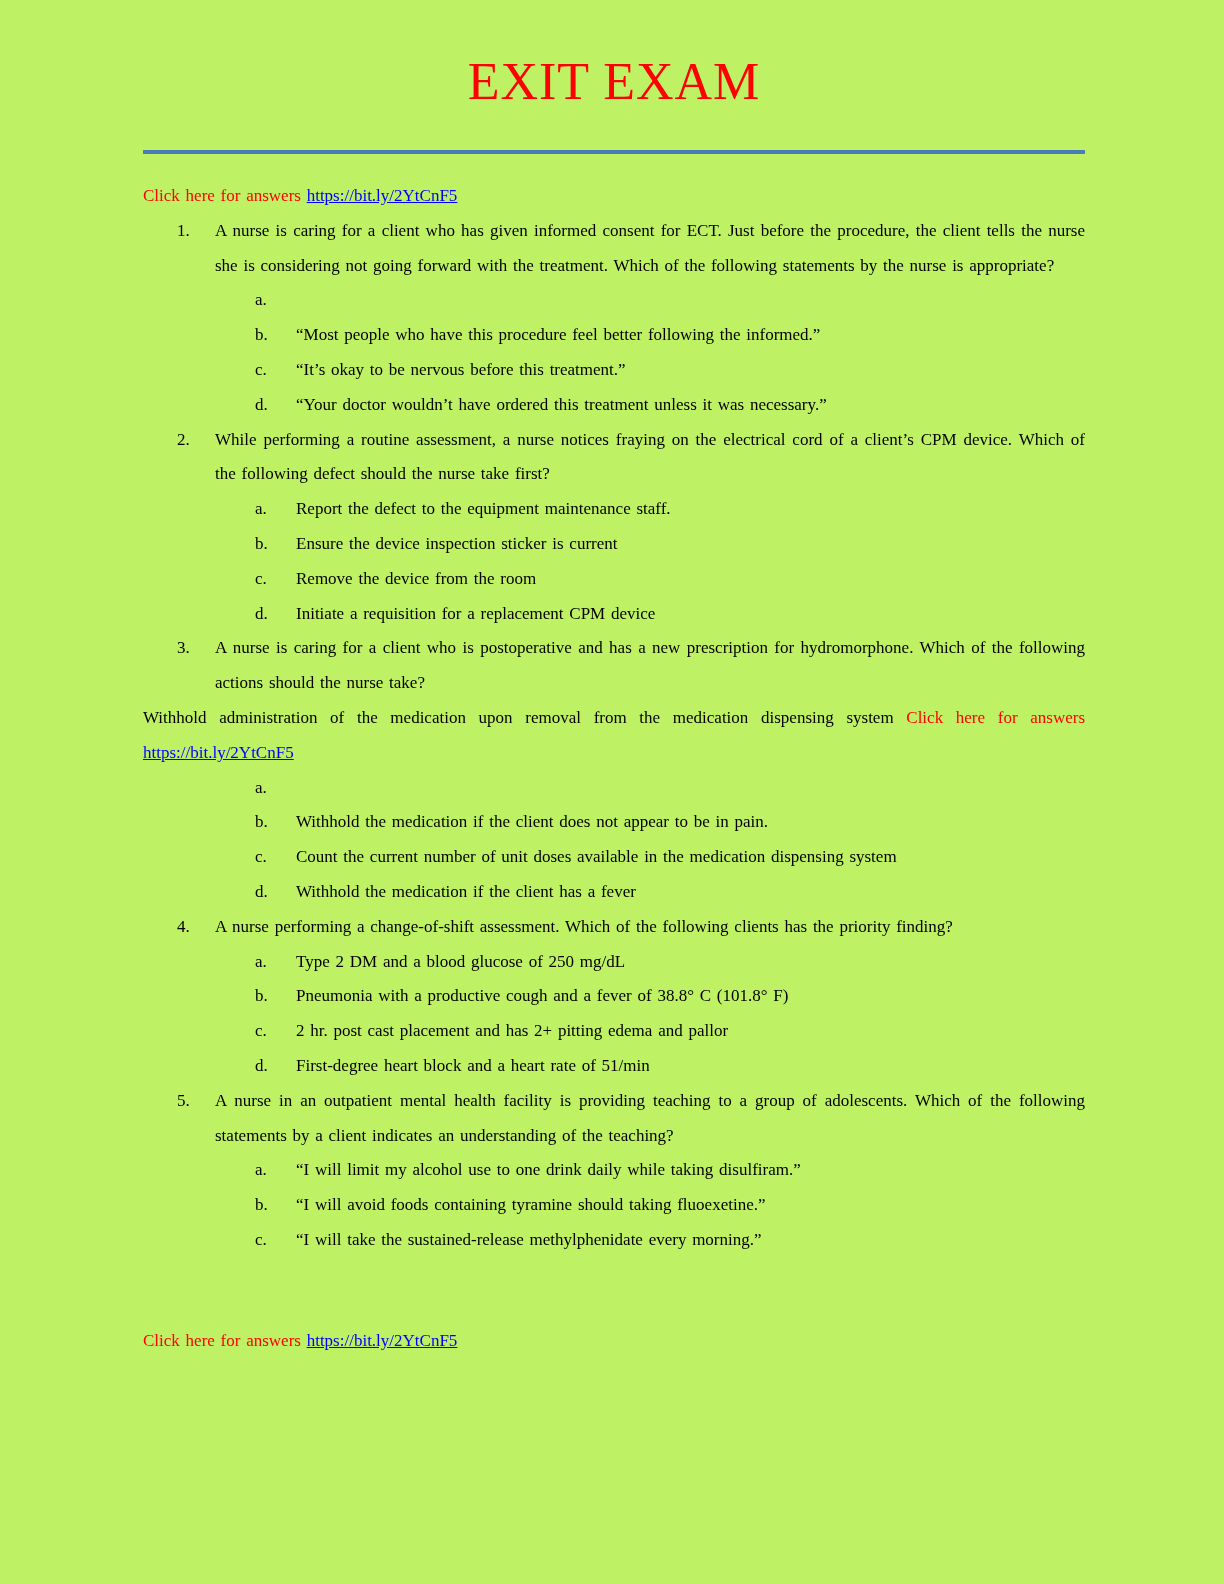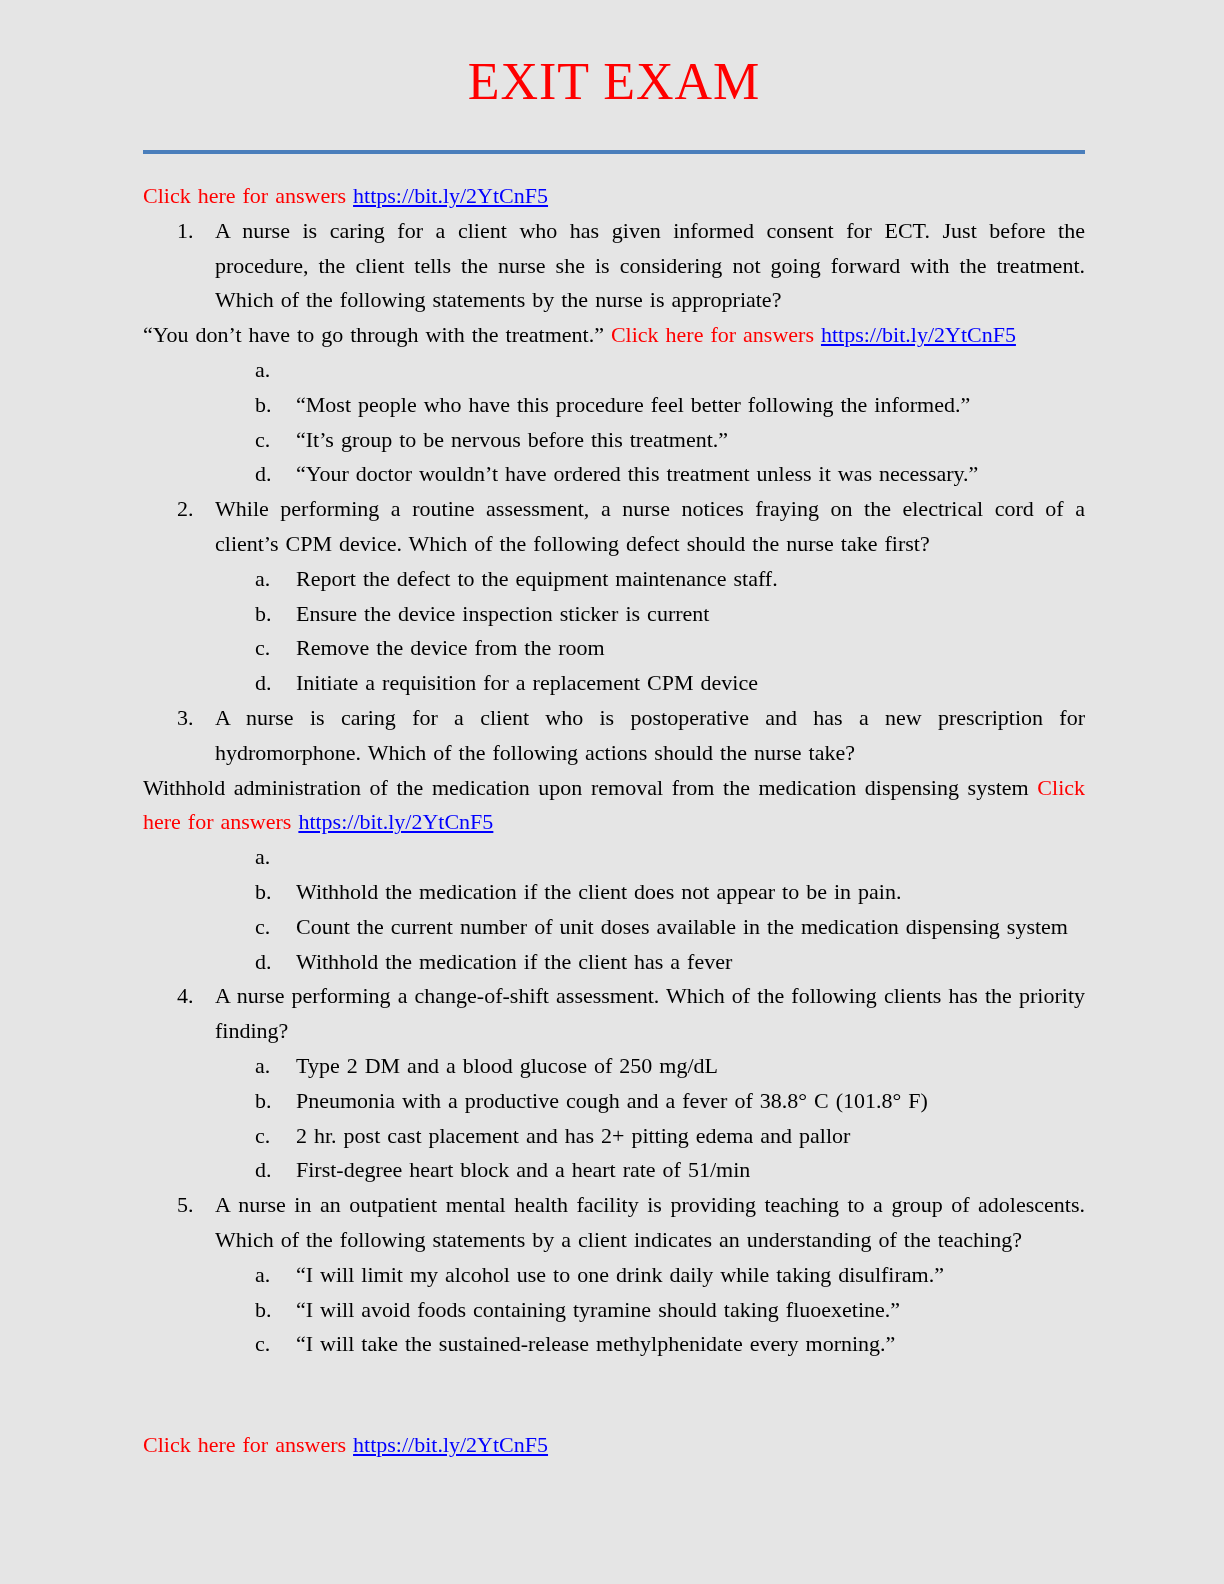--- a/index.html
+++ b/index.html
@@ -2,21 +2,21 @@
 <html><head>
 <meta charset="utf-8">
 <style>
   * { box-sizing: border-box; }
   html, body { margin: 0; padding: 0; background: #ffffff; }
   .page {
     position: relative;
     width: 1224px;
     height: 1584px;
     margin: 0 auto;
-    background: #e5e5e5;
+    background: #bef264;
     padding: 0 139px 0 143px;
     font-family: "Liberation Serif", "DejaVu Serif", serif;
     color: #000000;
     overflow: hidden;
   }
   .title {
     margin: 56px 0 0 0;
     text-align: center;
     font-size: 52px;
     line-height: 52px;
@@ -24,21 +24,21 @@
     color: #ff0000;
     letter-spacing: 1px;
   }
   .rule {
     margin-top: 42px;
     border-bottom: 4px solid #4a7ebb;
     height: 0;
   }
   .content {
     margin-top: 25px;
-    font-size: 22px;
+    font-size: 17px;
     line-height: 34.8px;
     word-spacing: 1.5px;
   }
   .para { margin: 0; text-align: justify; }
   .q-row { display: flex; margin-left: 34px; }
   .q-num { flex: 0 0 38px; }
   .q-text { flex: 1; text-align: justify; }
   .opt-row { display: flex; margin-left: 112px; }
   .opt-letter { flex: 0 0 41px; }
   .opt-text { flex: 1; }
@@ -58,36 +58,31 @@
 
     <p class="para">
       <span class="red">Click here for answers</span>
       <a class="link" href="#">https://bit.ly/2YtCnF5</a>
     </p>
 
     <div class="q-row">
       <span class="q-num">1.</span>
       <div class="q-text">A nurse is caring for a client who has given informed consent for ECT. Just before the procedure, the client tells the nurse she is considering not going forward with the treatment. Which of the following statements by the nurse is appropriate?</div>
     </div>
-    <p class="para">
-      <span>“You don’t have to go through with the treatment.”</span>
-      <span class="red">Click here for answers</span>
-      <a class="link" href="#">https://bit.ly/2YtCnF5</a>
-    </p>
     <div class="opt-row">
       <span class="opt-letter">a.</span>
       <div class="opt-text"></div>
     </div>
     <div class="opt-row">
       <span class="opt-letter">b.</span>
       <div class="opt-text">“Most people who have this procedure feel better following the informed.”</div>
     </div>
     <div class="opt-row">
       <span class="opt-letter">c.</span>
-      <div class="opt-text">“It’s group to be nervous before this treatment.”</div>
+      <div class="opt-text">“It’s okay to be nervous before this treatment.”</div>
     </div>
     <div class="opt-row">
       <span class="opt-letter">d.</span>
       <div class="opt-text">“Your doctor wouldn’t have ordered this treatment unless it was necessary.”</div>
     </div>
 
     <div class="q-row">
       <span class="q-num">2.</span>
       <div class="q-text">While performing a routine assessment, a nurse notices fraying on the electrical cord of a client’s CPM device. Which of the following defect should the nurse take first?</div>
     </div>

